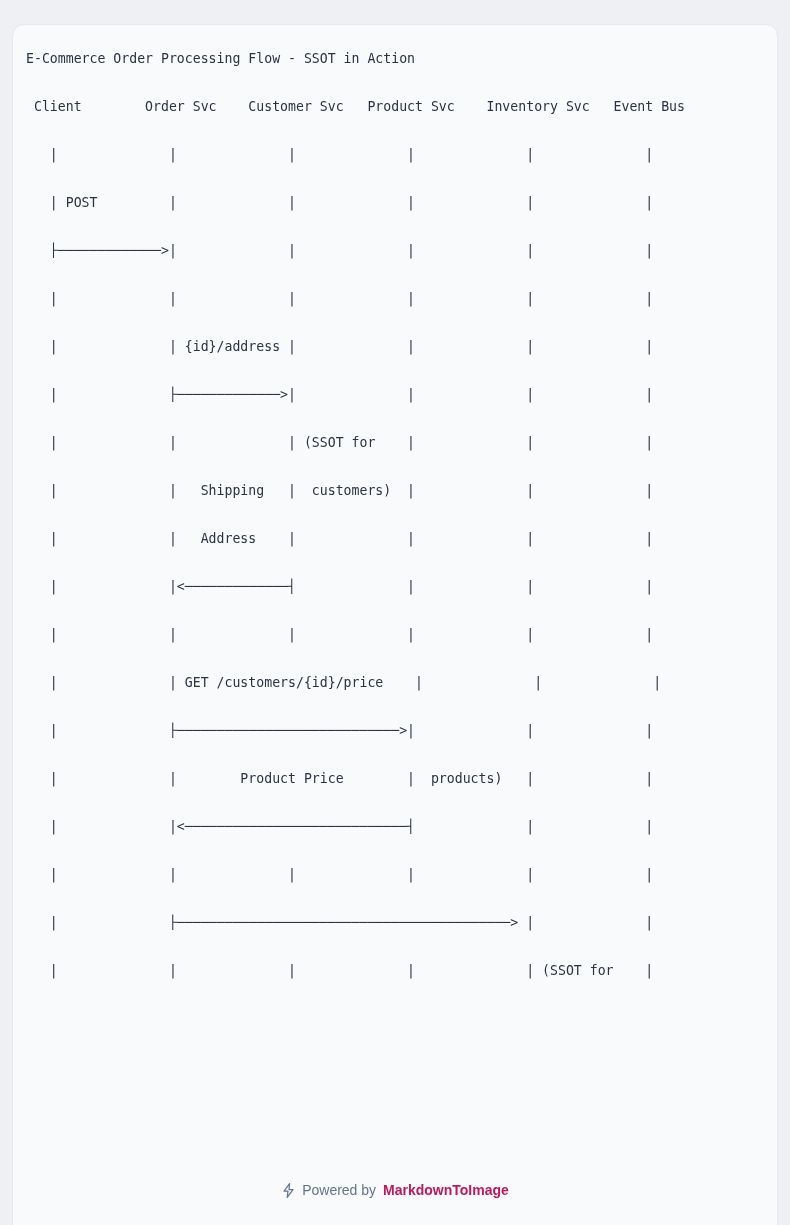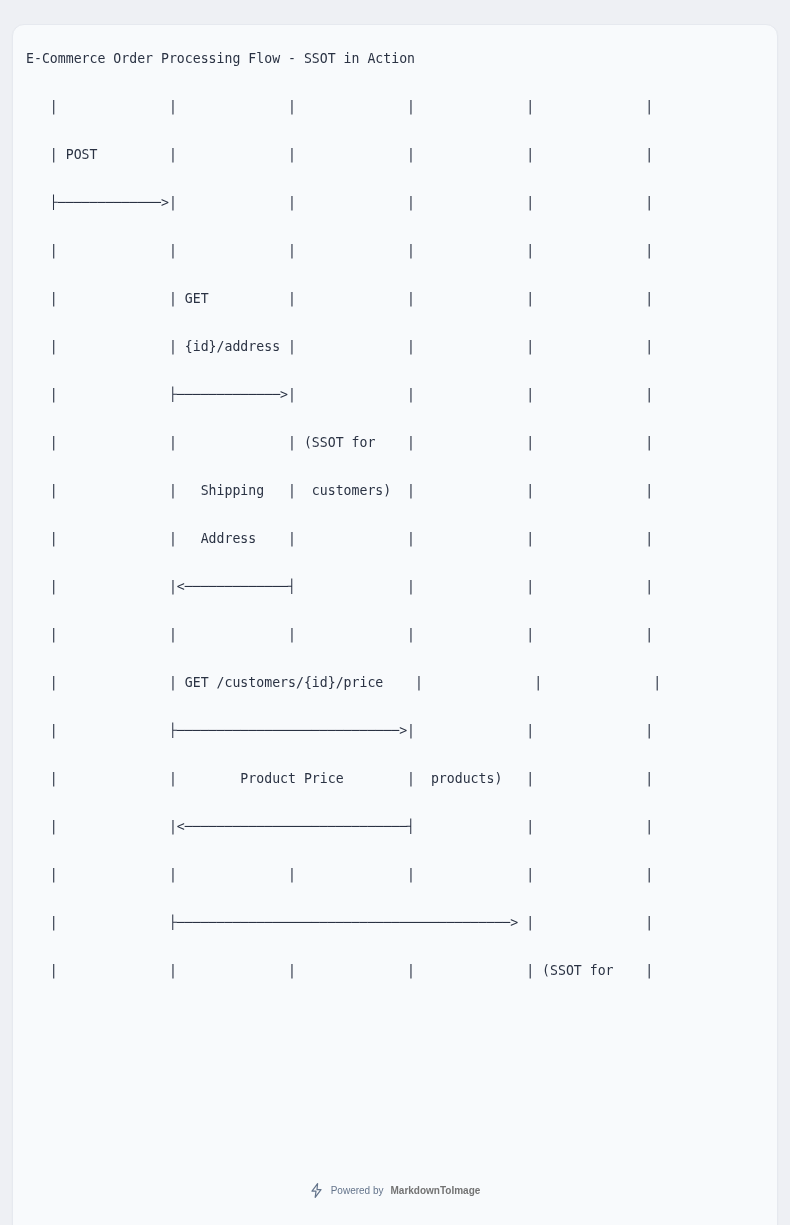--- a/index.html
+++ b/index.html
@@ -66,55 +66,54 @@
 
   .footer {
     position: absolute;
     left: 0;
     top: 1182px;
     width: 790px;
     display: flex;
     align-items: center;
     justify-content: center;
     gap: 7px;
-    font-size: 10px;
+    font-size: 14px;
     color: #64748b;
     font-family: "Liberation Sans", sans-serif;
   }
   .footer .bolt {
     display: inline-flex;
     align-items: center;
     justify-content: center;
     width: 14px;
     height: 16px;
     color: #64748b;
   }
   .footer .brand {
     font-weight: bold;
-    color: #737373;
+    color: #be185d;
   }
   .footer .pre {
     color: #64748b;
   }
 </style>
 </head>
 <body>
 
 <div id="page">
 
   <div class="card">
 
     <div class="diagram-title">E-Commerce Order Processing Flow - SSOT in Action</div>
 
-    <pre class="ascii" id="ascii-out">
+    <pre class="ascii" id="ascii-out"><span class="row"> Client        Order Svc    Customer Svc   Product Svc    Inventory Svc   Event Bus</span>
 <span class="row">   |              |              |              |              |              |</span>
 <span class="row">   | POST         |              |              |              |              |</span>
 <span class="row">   ├─────────────&gt;|              |              |              |              |</span>
 <span class="row">   |              |              |              |              |              |</span>
-<span class="row">   |              | GET          |              |              |              |</span>
 <span class="row">   |              | {id}/address |              |              |              |</span>
 <span class="row">   |              ├─────────────&gt;|              |              |              |</span>
 <span class="row">   |              |              | (SSOT for    |              |              |</span>
 <span class="row">   |              |   Shipping   |  customers)  |              |              |</span>
 <span class="row">   |              |   Address    |              |              |              |</span>
 <span class="row">   |              |&lt;─────────────┤              |              |              |</span>
 <span class="row">   |              |              |              |              |              |</span>
 <span class="row">   |              | GET /customers/{id}/price    |              |              |</span>
 <span class="row">   |              ├────────────────────────────&gt;|              |              |</span>
 <span class="row">   |              |        Product Price        |  products)   |              |</span>

